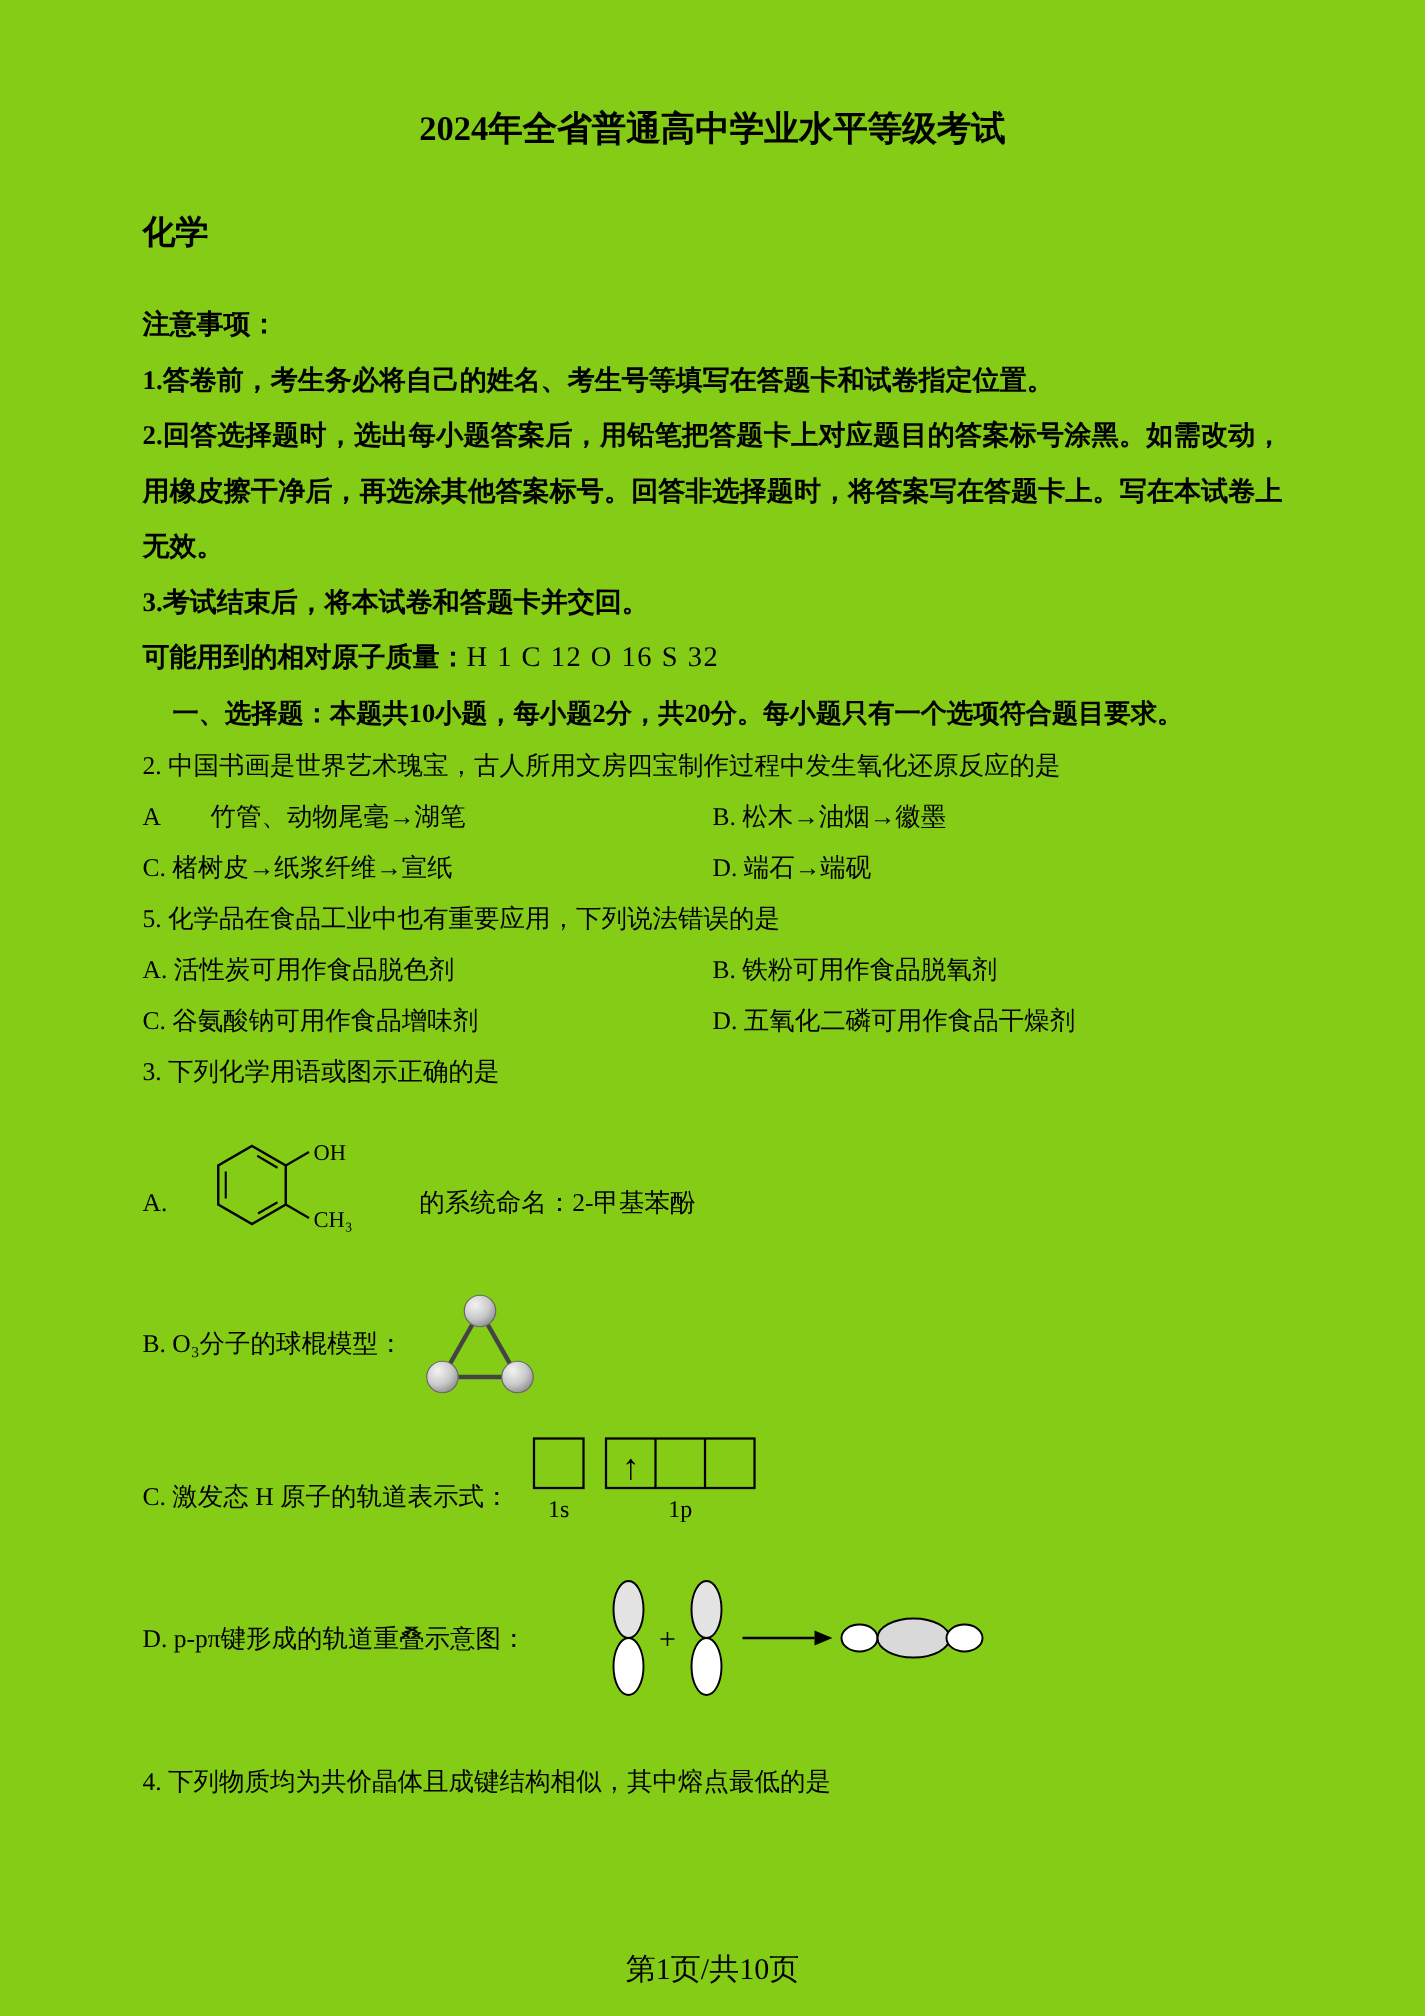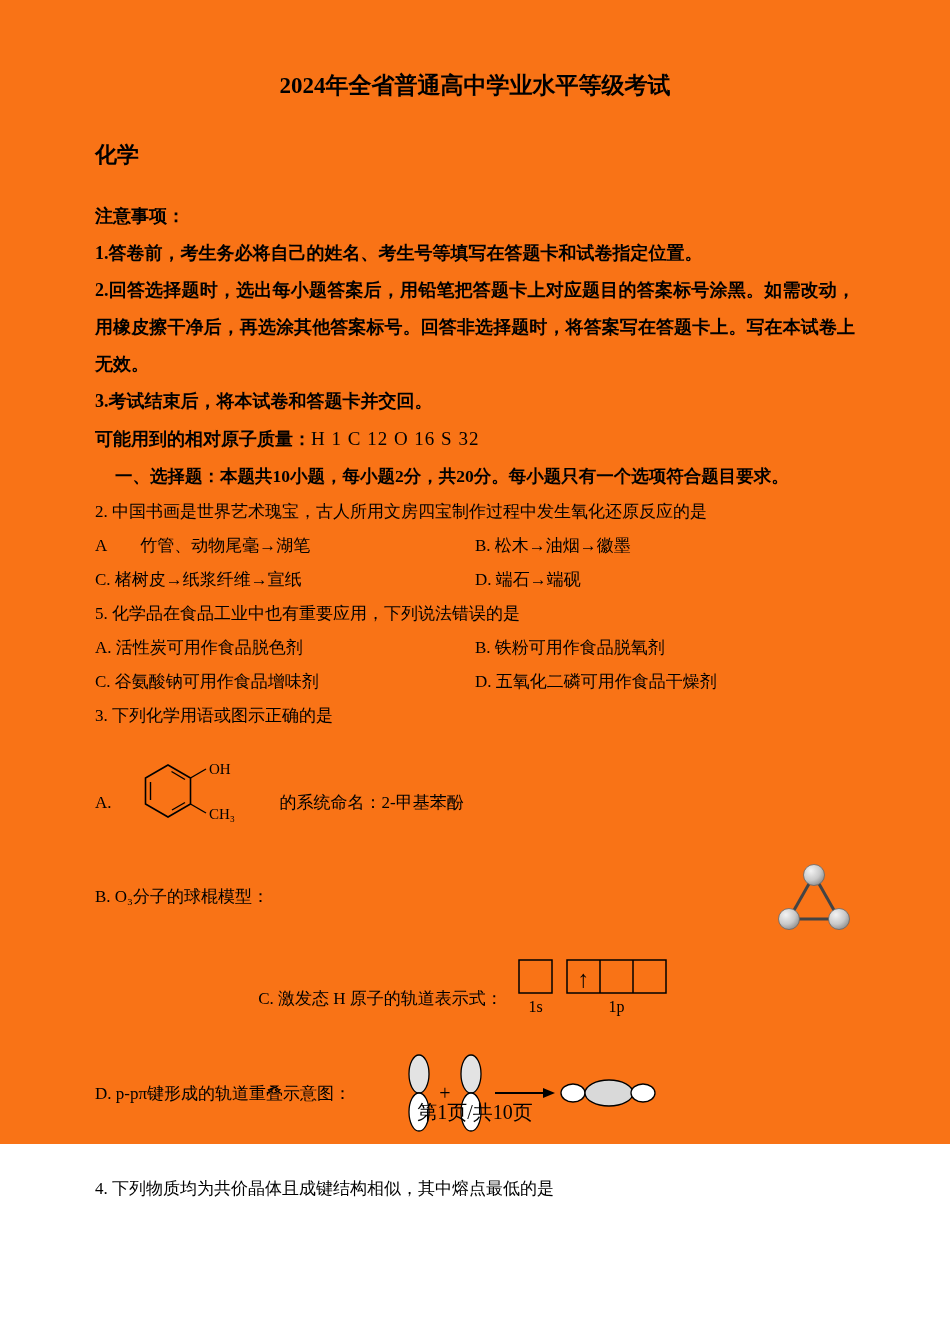--- a/index.html
+++ b/index.html
@@ -5,23 +5,23 @@
   * { margin:0; padding:0; box-sizing:border-box; }
   html,body { background:#ffffff; }
   body {
     width:950px; height:1344px;
     font-family:"Liberation Serif","DejaVu Serif",serif;
     color:#000;
     overflow:hidden;
   }
   .page {
     position:relative;
-    width:950px; height:1144px;
+    width:950px; height:1344px;
     padding:70px 95px 0 95px;
-    background:#f97316;
+    background:#84cc16;
   }
   .title {
     text-align:center; font-size:23px; font-weight:bold;
     line-height:32px; margin-bottom:38px;
   }
   .subject {
     font-size:22px; font-weight:bold;
     line-height:30px; margin-bottom:28px;
   }
   .notice {
@@ -34,23 +34,23 @@
   .stem { font-size:17px; line-height:34px; font-weight:normal; }
   .opt-row { display:flex; font-size:17px; line-height:34px; }
   .opt-left { width:380px; flex:0 0 380px; }
   .opt-right { flex:1; }
   .q3row { display:flex; }
   .q3label, .q3text { font-size:17px; line-height:30px; white-space:nowrap; }
   .rowA { align-items:flex-end; margin-top:12px; }
   .rowA .q3label { padding-bottom:12px; }
   .rowA .q3text { padding-bottom:12px; margin-left:24px; }
   .rowA svg { margin-left:14px; }
-  .rowB { align-items:center; margin-top:30px;justify-content:space-between; }
+  .rowB { align-items:center; margin-top:30px; }
   .rowB svg { margin-left:10px; }
-  .rowC { align-items:flex-end; margin-top:22px;justify-content:center; }
+  .rowC { align-items:flex-end; margin-top:22px; }
   .rowC .q3label { padding-bottom:2px; }
   .rowC svg { margin-left:14px; }
   .rowD { align-items:center; margin-top:30px;gap:32px; }
   .rowD svg { margin-left:12px; }
   .q4 { margin-top:30px; }
   .footer {
     position:absolute; bottom:18px; left:0; width:100%;
     text-align:center; font-size:20px;
   }
   svg text { font-family:"Liberation Serif","DejaVu Serif",serif; }

